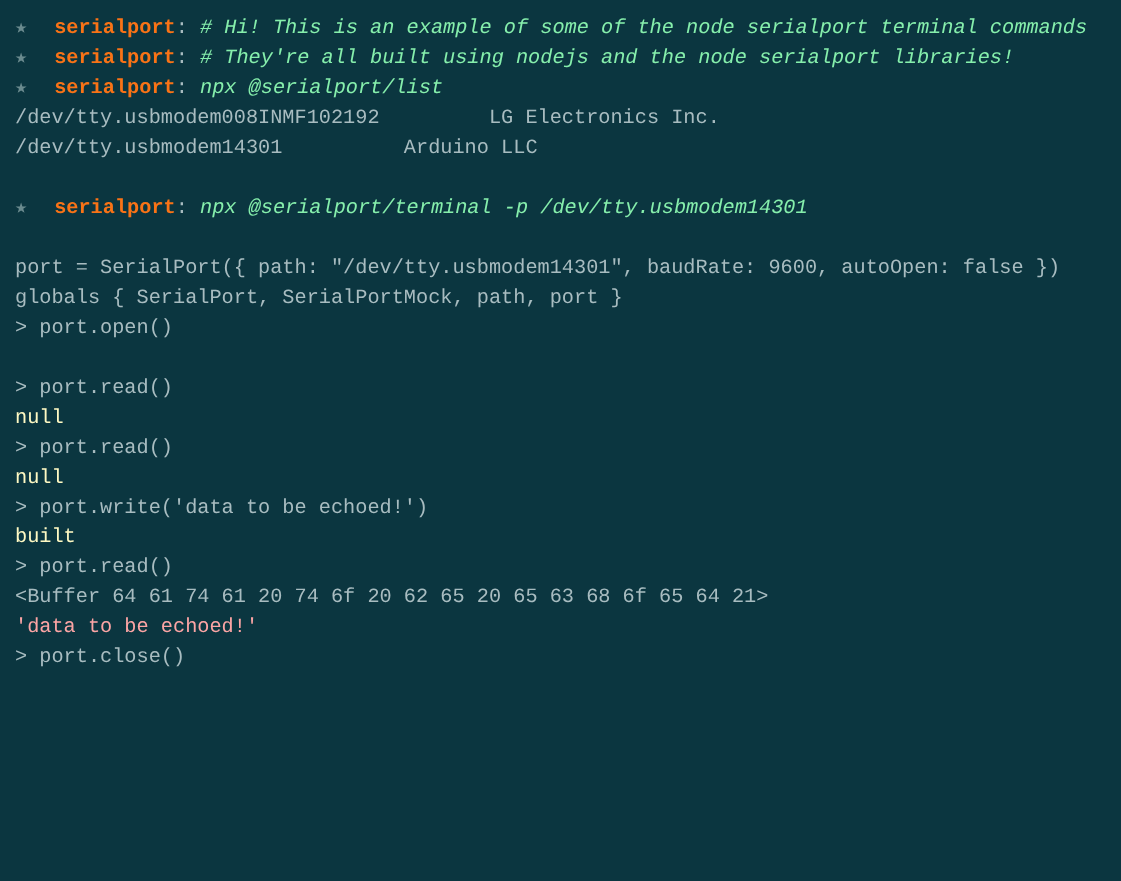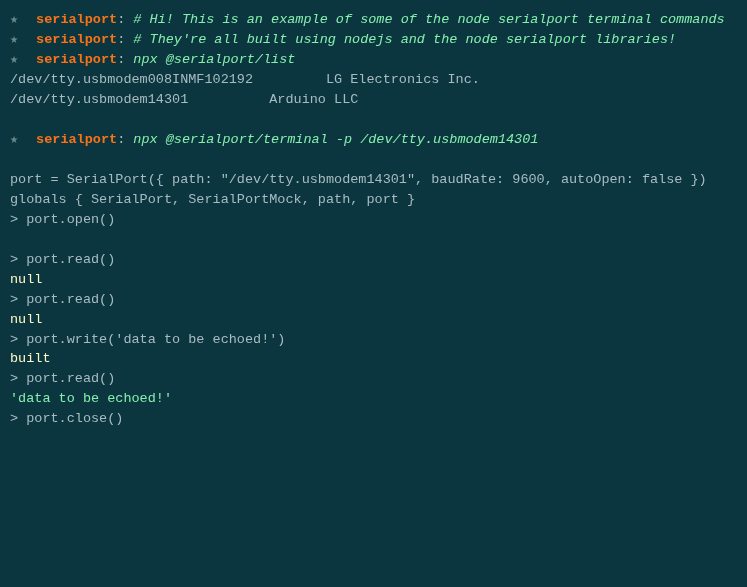--- a/index.html
+++ b/index.html
@@ -33,21 +33,21 @@
       color: #86efac;
       font-style: italic;
     }
     .line {
       white-space: pre;
     }
     .yellow {
       color: #fef9c3;
     }
     .green {
-      color: #86efac;
+      color: #fca5a5;
       margin-top: 12px;
     }
   </style>
 </head>
 <body>
 
 <div id="terminal">
     <div class="line"><span class="star">★</span> <span class="user">serialport</span><span class="colon">: </span><span class="cmd"># Hi! This is an example of some of the node serialport terminal commands</span></div>
     <div class="line"><span class="star">★</span> <span class="user">serialport</span><span class="colon">: </span><span class="cmd"># They're all built using nodejs and the node serialport libraries!</span></div>
     <div class="line"><span class="star">★</span> <span class="user">serialport</span><span class="colon">: </span><span class="cmd">npx @serialport/list</span></div>
@@ -60,15 +60,16 @@
     <div class="line"><span>globals { SerialPort, SerialPortMock, path, port }</span></div>
     <div class="line"><span>&gt; port.open()</span></div>
     <div class="line">&nbsp;</div>
     <div class="line"><span>&gt; port.read()</span></div>
     <div class="line"><span class="yellow">null</span></div>
     <div class="line"><span>&gt; port.read()</span></div>
     <div class="line"><span class="yellow">null</span></div>
     <div class="line"><span>&gt; port.write('data to be echoed!')</span></div>
     <div class="line"><span class="yellow">built</span></div>
     <div class="line"><span>&gt; port.read()</span></div>
+    <div class="line"><span>&lt;Buffer 64 61 74 61 20 74 6f 20 62 65 20 65 63 68 6f 65 64 21&gt;</span></div>
     <div class="line"><span class="green">'data to be echoed!'</span></div>
     <div class="line"><span>&gt; port.close()</span></div>
   </div>
 
 </body></html>

